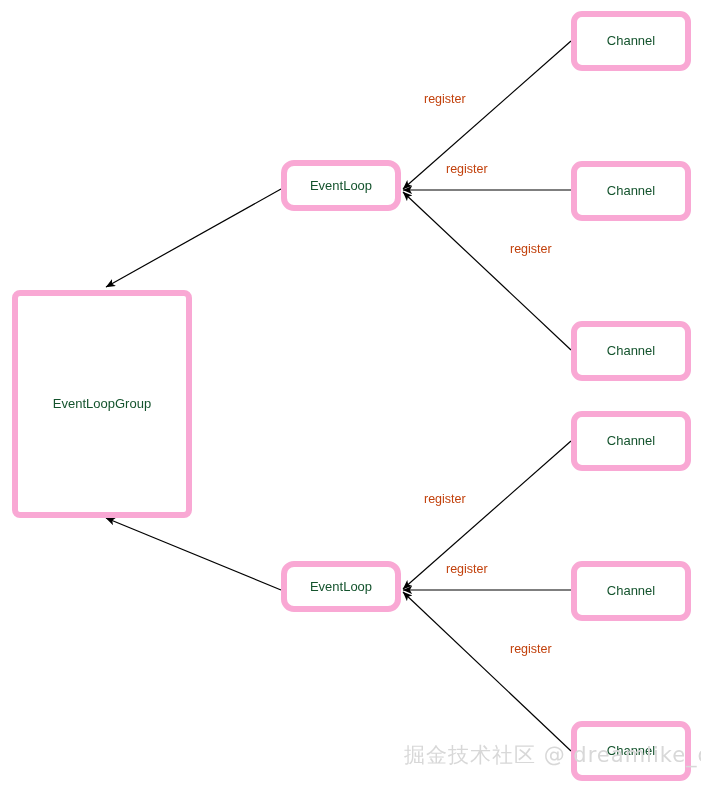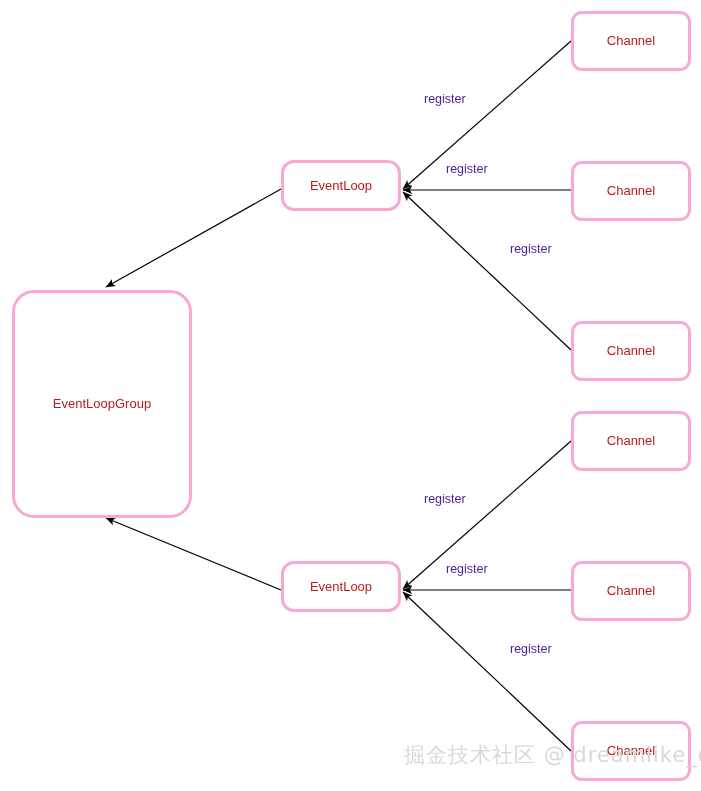--- a/index.html
+++ b/index.html
@@ -18,37 +18,37 @@
     position: absolute;
     left: 0;
     top: 0;
     width: 701px;
     height: 791px;
   }
   .node {
     position: absolute;
     box-sizing: border-box;
     background: #ffffff;
-    border: 3px solid #f9a8d4;
+    border: 6px solid #f9a8d4;
     display: flex;
     align-items: center;
     justify-content: center;
-    color: #b91c1c;
+    color: #14532d;
     font-size: 13px;
     font-family: "Liberation Sans", sans-serif;
     line-height: 1.2;
     text-align: center;
     z-index: 3;
   }
   .node-group {
     left: 12px;
     top: 290px;
     width: 180px;
     height: 228px;
-    border-radius: 22px;
+    border-radius: 8px;
   }
   .node-eventloop {
     width: 120px;
     height: 51px;
     border-radius: 13px;
   }
   .node-eventloop-1 { left: 281px; top: 160px; }
   .node-eventloop-2 { left: 281px; top: 561px; }
   .node-channel {
     left: 571px;
@@ -59,21 +59,21 @@
   .ch1 { top: 11px; }
   .ch2 { top: 161px; }
   .ch3 { top: 321px; }
   .ch4 { top: 411px; }
   .ch5 { top: 561px; }
   .ch6 { top: 721px; }
 
   .edge-label {
     position: absolute;
     font-size: 12.5px;
-    color: #4c1d95;
+    color: #c2410c;
     font-family: "Liberation Sans", sans-serif;
     white-space: nowrap;
     z-index: 4;
     background: transparent;
   }
   .lbl-r1 { left: 424px; top: 92px; }
   .lbl-r2 { left: 446px; top: 162px; }
   .lbl-r3 { left: 510px; top: 242px; }
   .lbl-r4 { left: 424px; top: 492px; }
   .lbl-r5 { left: 446px; top: 562px; }

